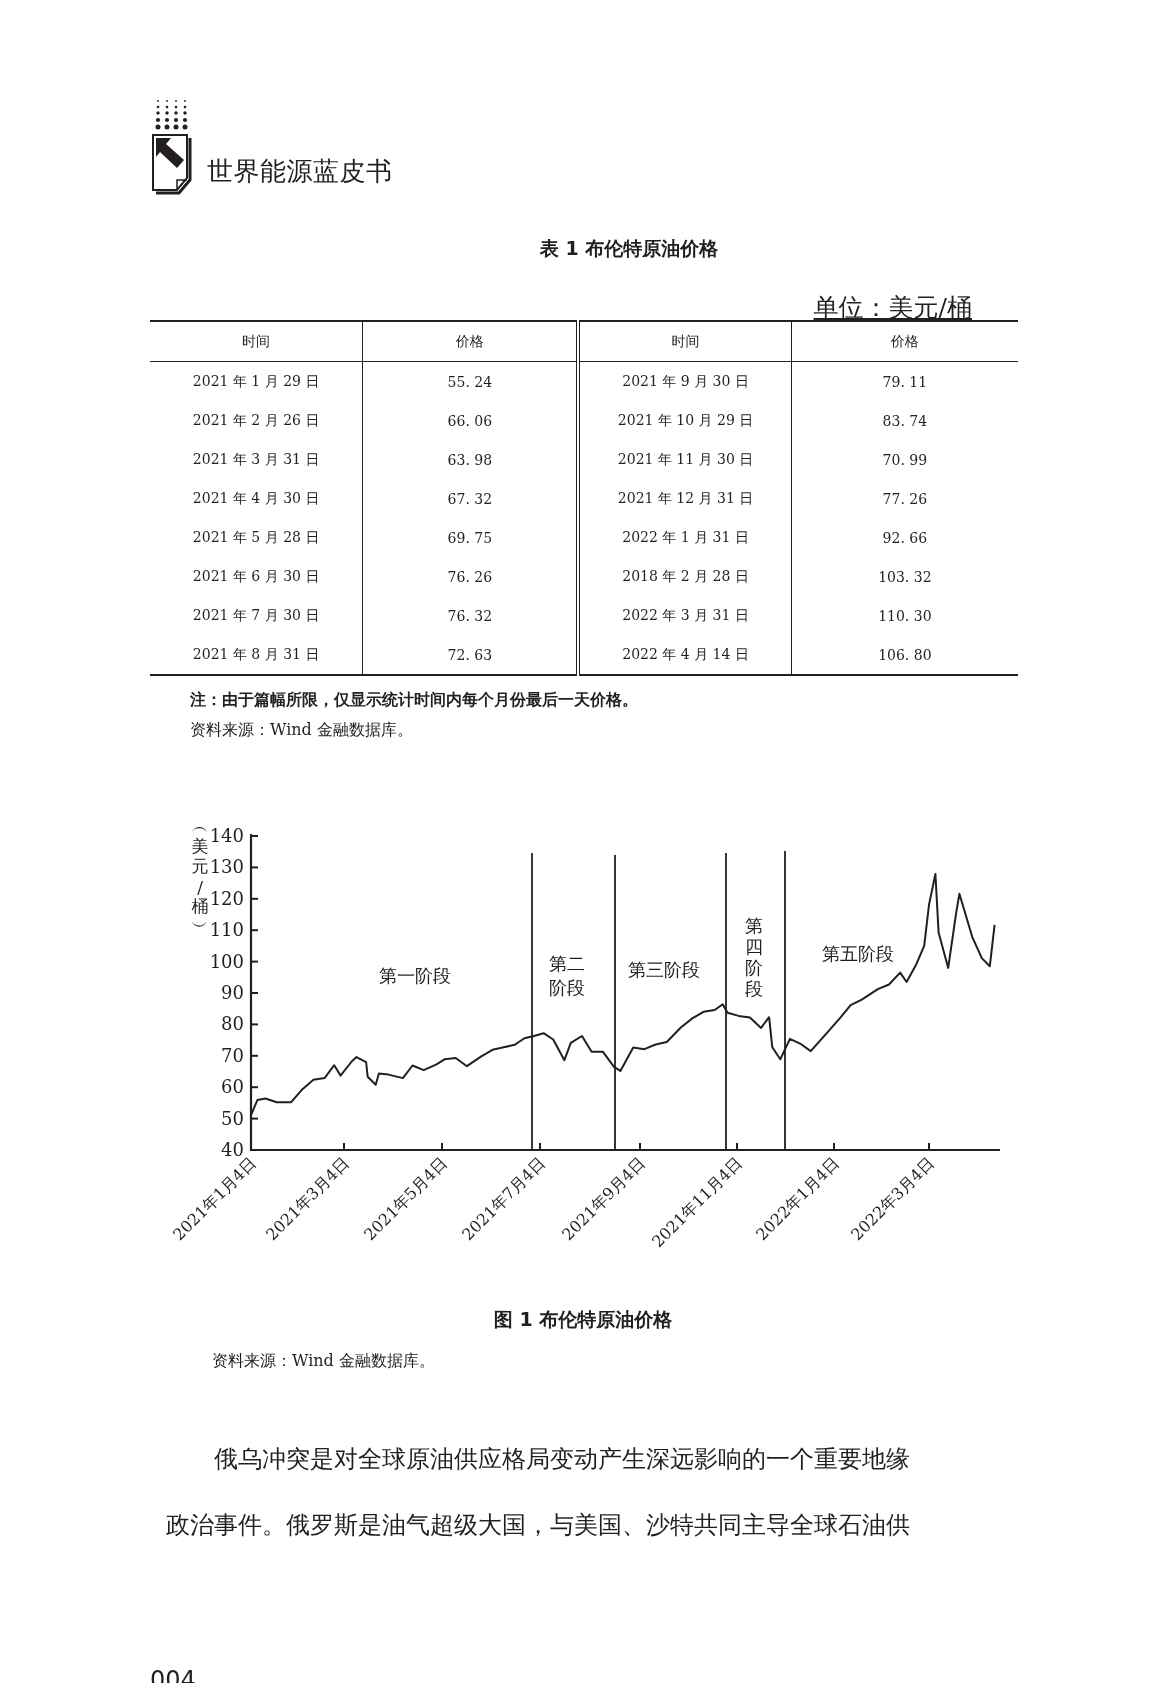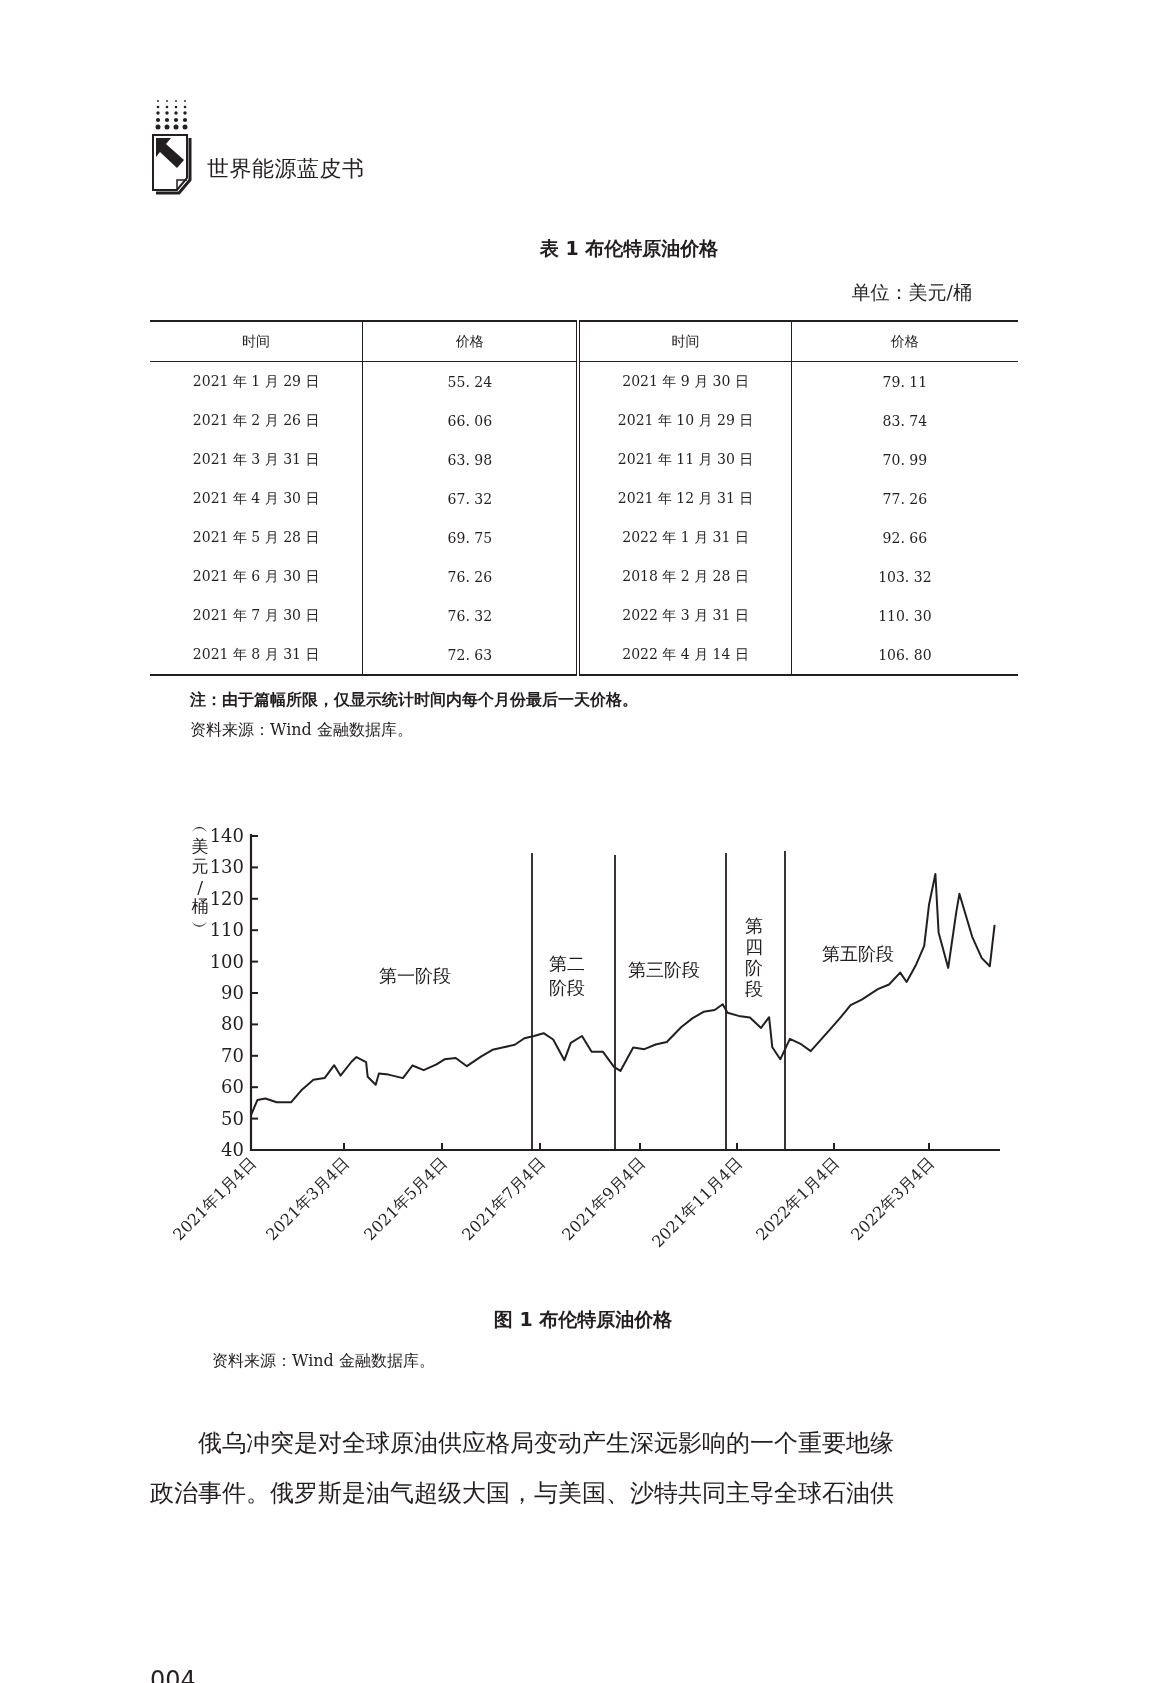--- a/index.html
+++ b/index.html
@@ -1,35 +1,35 @@
 <!DOCTYPE html>
 <html><head>
 <meta charset="utf-8">
 <style>
   html, body { margin:0; padding:0; background:#ffffff; }
   body { width:1166px; height:1683px; position:relative; overflow:hidden; color:#231f20;
          font-family:"DejaVu Serif","Liberation Serif",serif; }
   .abs { position:absolute; }
-  .header-title { left:207px; top:154px; font-family:"DejaVu Sans","Liberation Sans",sans-serif; font-size:22px; letter-spacing:0.5px; }
+  .header-title { left:207px; top:154px; font-family:"DejaVu Sans","Liberation Sans",sans-serif; font-size:26px; letter-spacing:0.5px; }
   .logo { left:150px; top:98px; width:46px; height:100px; }
   .table-title { left:0; width:1166px; top:236px; text-align:center; font-family:"DejaVu Sans","Liberation Sans",sans-serif; font-weight:bold; font-size:19px;padding-left:46px; }
-  .unit { right:194px; top:280px; font-size:19px; }
+  .unit { right:194px; top:291px; font-size:25px;text-decoration:underline; }
   table.data { position:absolute; left:150px; top:320px; width:868px; border-collapse:collapse; font-size:14px; }
   table.data th, table.data td { text-align:center; height:39px; padding:0; font-weight:normal; }
   table.data thead tr { border-top:2.5px solid #231f20; border-bottom:1.5px solid #231f20; }
   table.data tbody tr:last-child td { border-bottom:2.5px solid #231f20; }
   .c1 { width:212px; border-right:1px solid #231f20; }
   .c2 { width:213px; border-right:4px double #231f20; }
   .c3 { width:210px; border-right:1px solid #231f20; }
   .c4 { width:226px; }
   .note { left:190px; font-size:16px; }
   .fig-title { left:0; width:1166px; top:1307px; text-align:center; font-family:"DejaVu Sans","Liberation Sans",sans-serif; font-weight:bold; font-size:19px; }
   .fig-source { left:212px; top:1351px; font-size:16px; }
   .para { left:150px; width:870px; font-size:24px; line-height:50px; top:1418px; text-align:justify; }
-  .para p { margin:0; }
+  .para p { margin:16px; }
   .page-num { left:150px; top:1666px; font-family:"DejaVu Sans","Liberation Sans",sans-serif; font-size:24px; }
   svg text { font-family:"DejaVu Serif","Liberation Serif",serif; fill:#231f20; }
 </style>
 </head>
 <body>
 
 <svg class="abs logo" viewBox="0 0 46 100" width="46" height="100">
   <g fill="#231f20">
     <circle cx="8" cy="3" r="0.9"></circle>
       <circle cx="17" cy="3" r="0.9"></circle>

